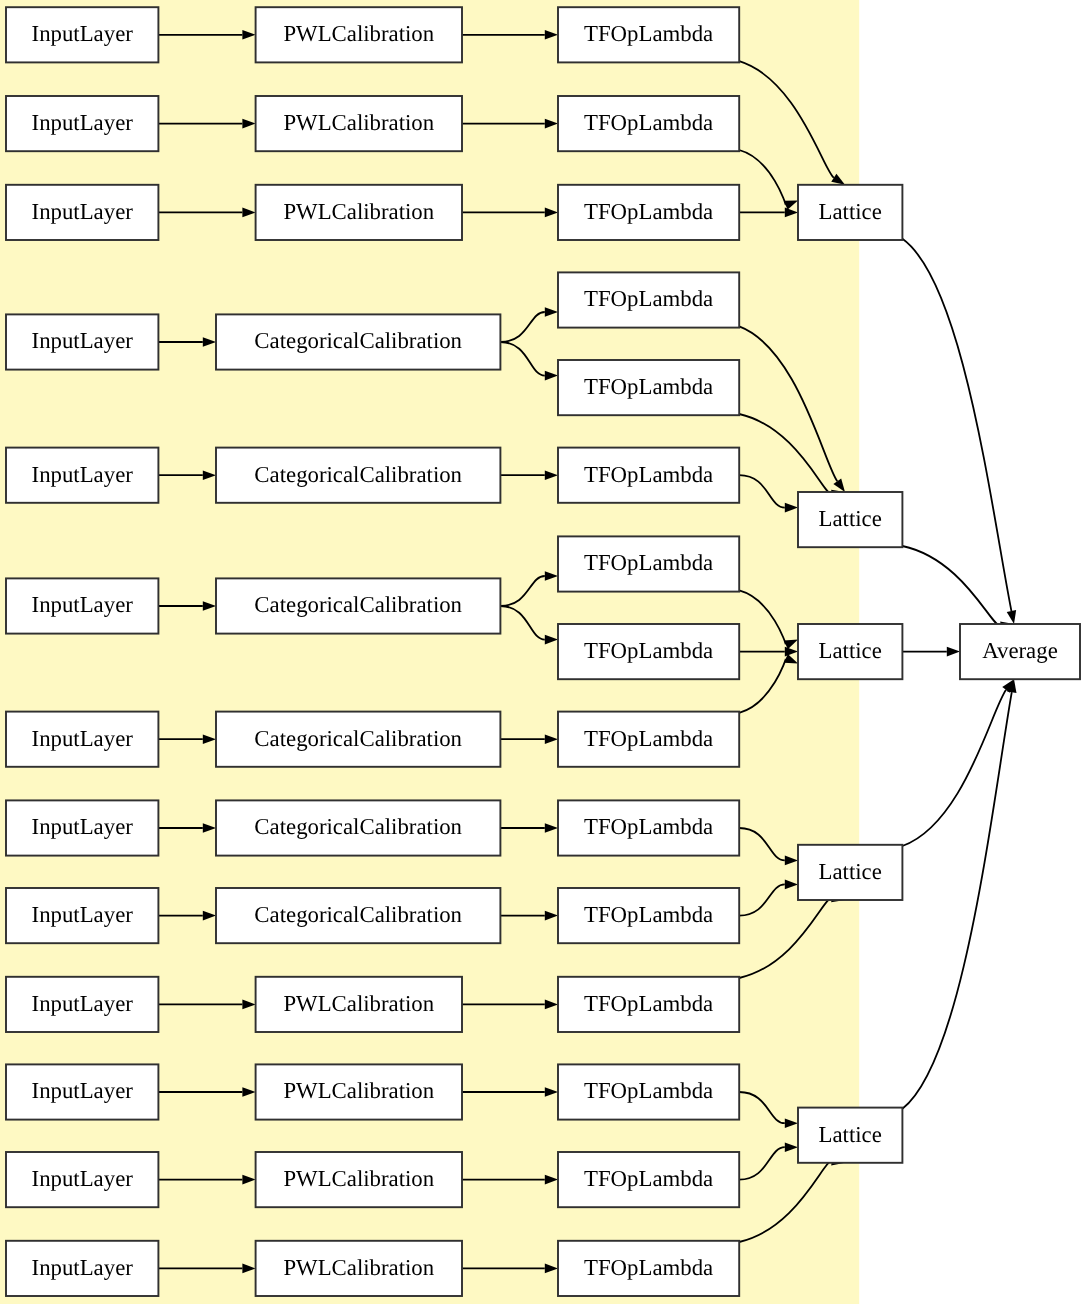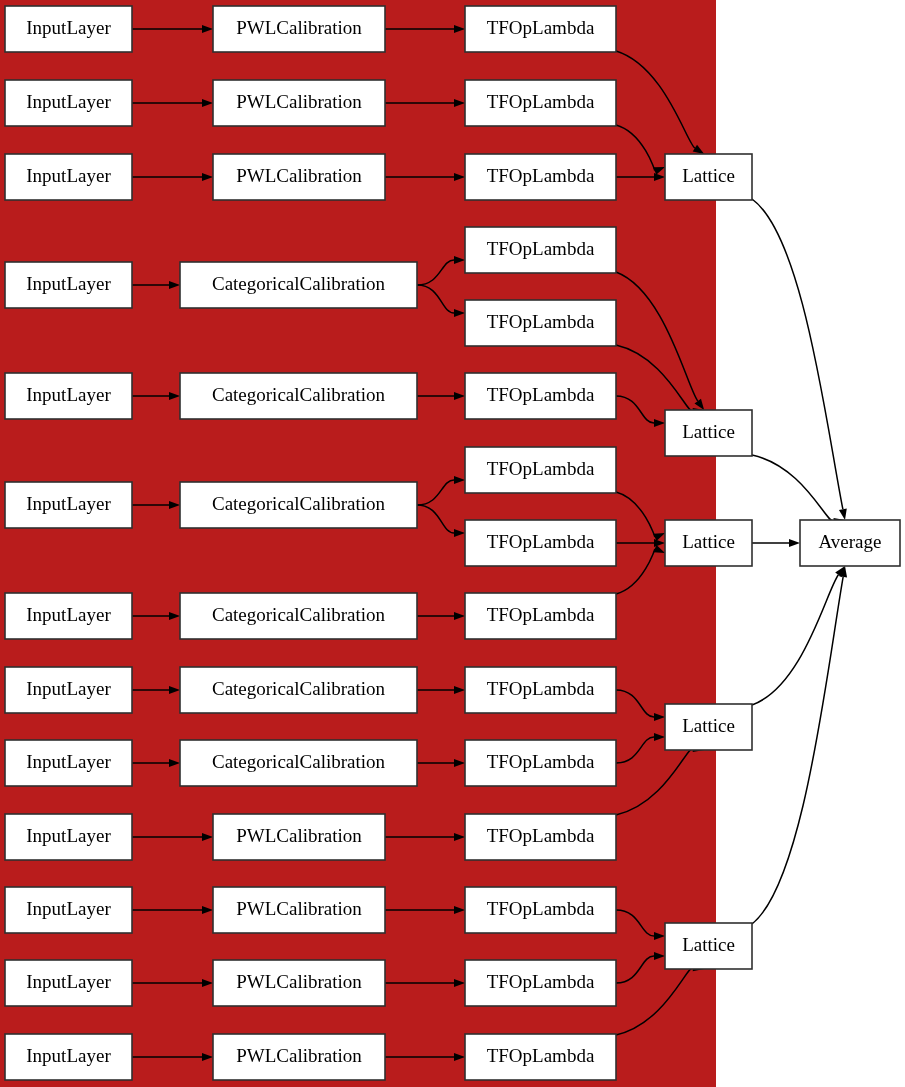--- a/index.html
+++ b/index.html
@@ -4,21 +4,21 @@
 <style>
   html, body {
     margin: 0;
     padding: 0;
     background: #ffffff;
   }
   #canvas {
     position: relative;
     width: 716px;
     height: 1087px;
-    background: #b91c1c;
+    background: #fef9c3;
     font-family: "Liberation Serif", "DejaVu Serif", serif;
   }
   svg#graph {
     position: absolute;
     top: 0;
     left: 0;
     width: 905px;
     height: 1087px;
     display: block;
   }

